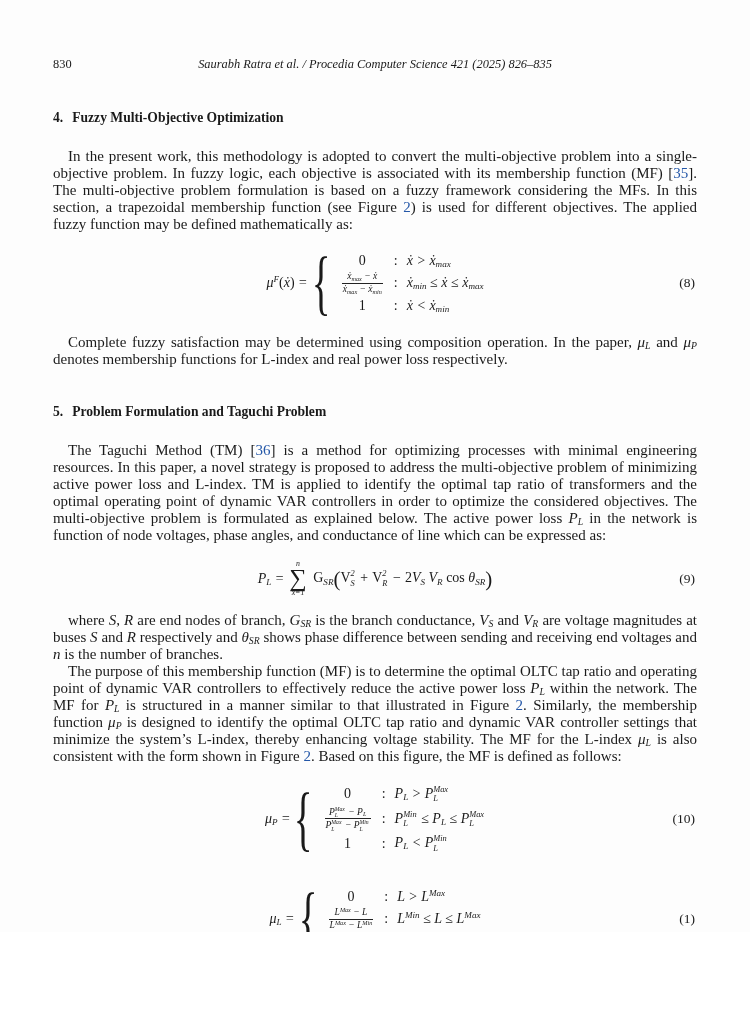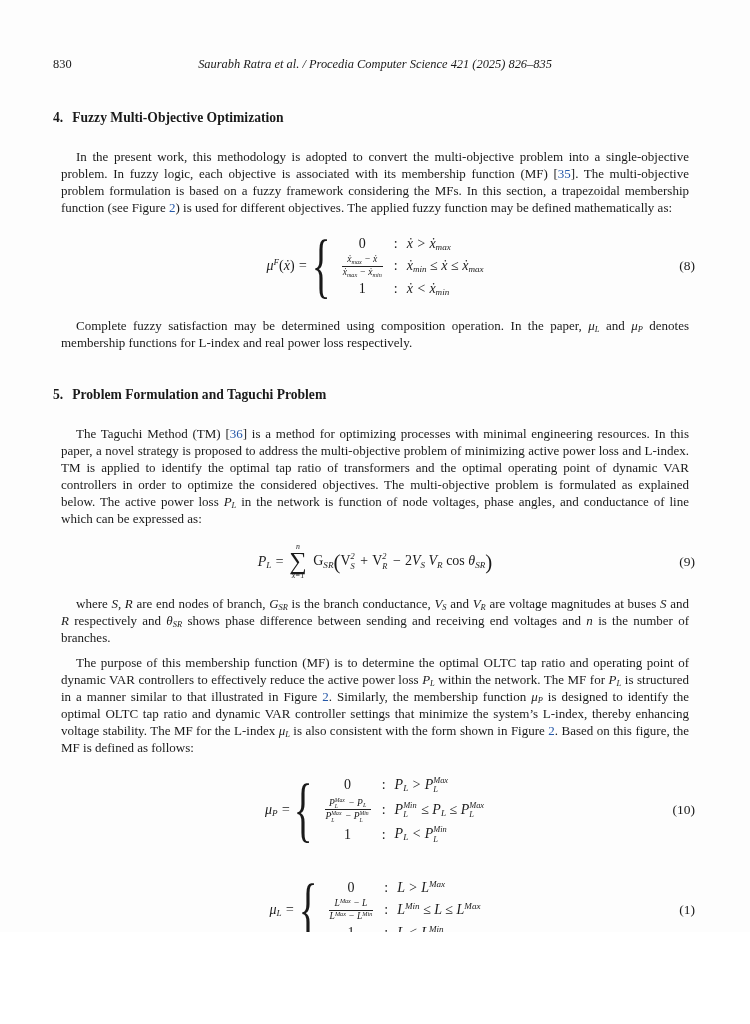--- a/index.html
+++ b/index.html
@@ -7,21 +7,21 @@
     width:750px;height:932px;background:#fdfdfd;position:relative;
     font-family:"Liberation Serif","DejaVu Serif",serif;color:#1a1a1a;
     overflow:hidden;
   }
   .content{position:absolute;left:53px;top:57px;width:644px;}
   .header{position:relative;height:17px;font-size:12.4px;}
   .page-num{position:absolute;left:0;top:0;}
   .running-head{display:block;text-align:center;font-style:italic;}
   .section-heading{font-size:13.6px;font-weight:bold;margin:36px 0 22px 0;}
   .sh-title{margin-left:9px;}
-  .para{font-size:13px;line-height:17px;text-align:justify;text-indent:15px;margin:8px;}
+  .para{font-size:15px;line-height:17px;text-align:justify;text-indent:15px;margin:0;}
   .link{color:#2457a8;}
   .it{font-style:italic;}
   sub{font-size:.65em;vertical-align:-0.25em;line-height:0;}
   sup{font-size:.65em;vertical-align:0.5em;line-height:0;}
   .frac{display:inline-flex;flex-direction:column;align-items:center;vertical-align:middle;
         font-size:.68em;line-height:1.25;margin:0 2px;text-align:center;}
   .frac .den{border-top:1px solid #222;padding:0 1px;}
   .frac .num{padding:0 1px;}
   .bigop{display:inline-flex;flex-direction:column;align-items:center;vertical-align:middle;
          line-height:1;margin:0 3px;}

